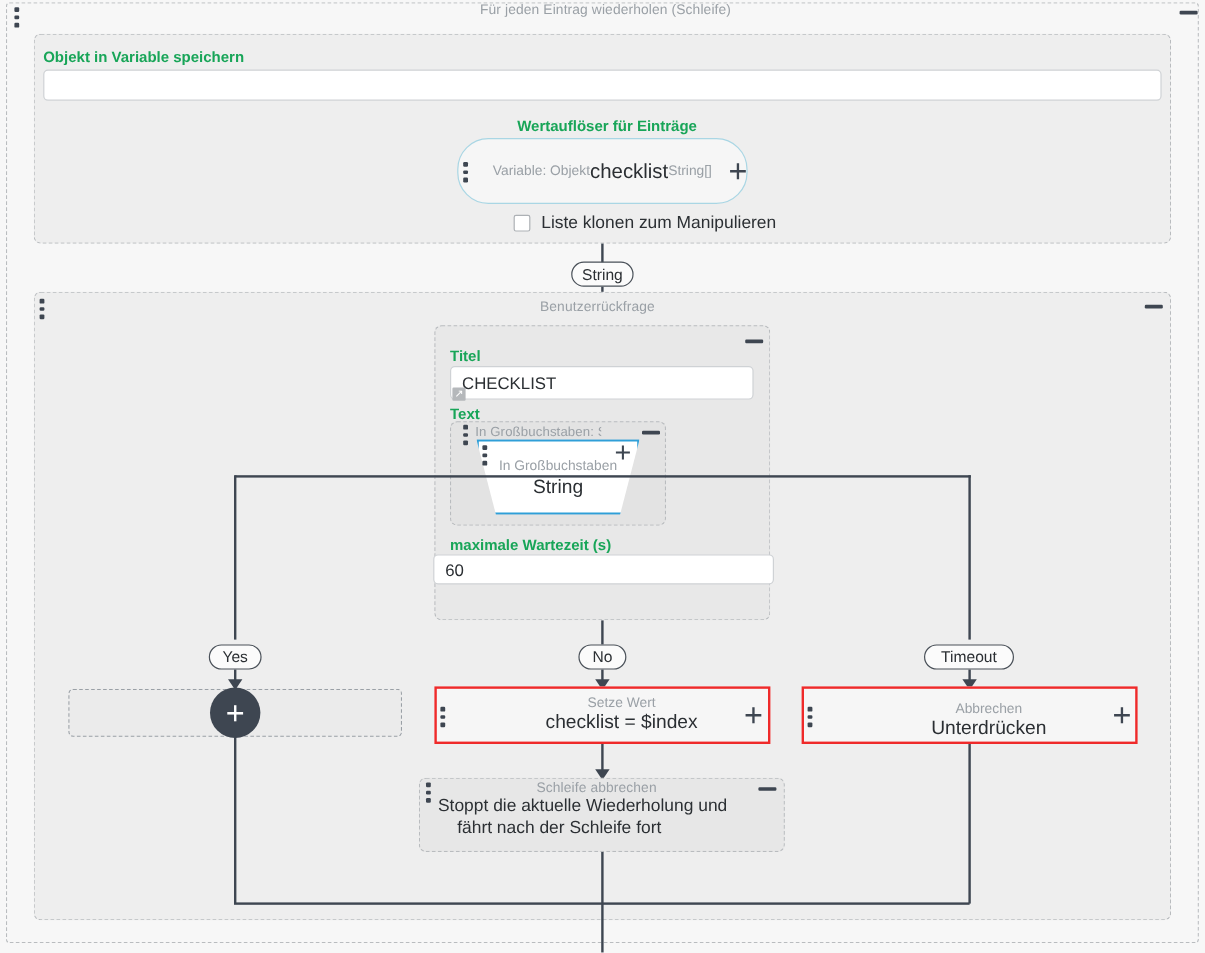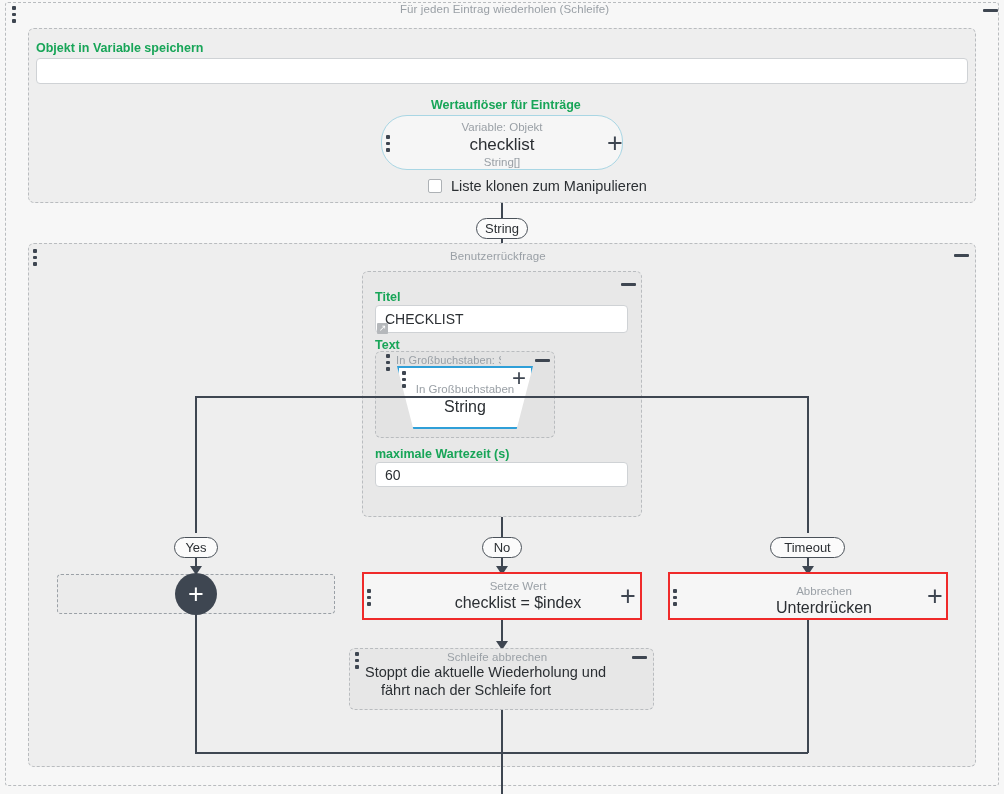--- a/index.html
+++ b/index.html
@@ -139,22 +139,22 @@
     font-weight: 300;
   }
 
   
   .capsule {
     position: absolute;
     border: 1.6px solid #a9d6e4;
     border-radius: 26px;
     background: #f6f6f6;
     box-sizing: border-box;
-    display: flex; flex-direction: column;
-    align-items: center; justify-content: flex-end;
+    display: flex; flex-direction: row;
+    align-items: center; justify-content: center;
   }
   .capsule .cap-sub { font-size: 11.5px; color: #9aa0a6; line-height: 14px; }
   .capsule .cap-main { font-size: 17px; color: #2b2f33; line-height: 21px; }
   .capsule .cap-type { font-size: 11.5px; color: #9aa0a6; line-height: 14px; }
 
   
   .cbrow { position: absolute; display: flex; align-items: center; gap: 9px; }
   .cbox {
     width: 14px; height: 14px;
     border: 1.4px solid #adb1b5;
@@ -294,21 +294,21 @@
     <div class="trap-main" style="top:32px;">String</div>
   </div>
   <div class="grip" style="left:402px; top:371px;">
     <i></i>
       <i></i>
       <i></i>
   </div>
   <div class="plus-glyph" style="left:512px; top:366px; font-size:24px;">+</div>
 
   <div class="field-label" style="left:375px; top:447px;">maximale Wartezeit (s)</div>
-  <div class="text-input" style="left:375px; top:462px; width:253px; height:25px;">60</div>
+  <div class="text-input" style="left:361px; top:462px; width:284px; height:25px;">60</div>
 
   <div class="hline" style="left:196px; top:396px; width:613px;"></div>
   <div class="vline" style="left:195px; top:396px; height:137px;"></div>
   <div class="vline" style="left:807px; top:396px; height:137px;"></div>
   <div class="vline" style="left:501px; top:517px; height:20px;"></div>
 
   <div class="pill" style="left:174px; top:537px; width:44px;">Yes</div>
   <div class="pill" style="left:482px; top:537px; width:40px;">No</div>
   <div class="pill" style="left:770px; top:537px; width:75px;">Timeout</div>
 

